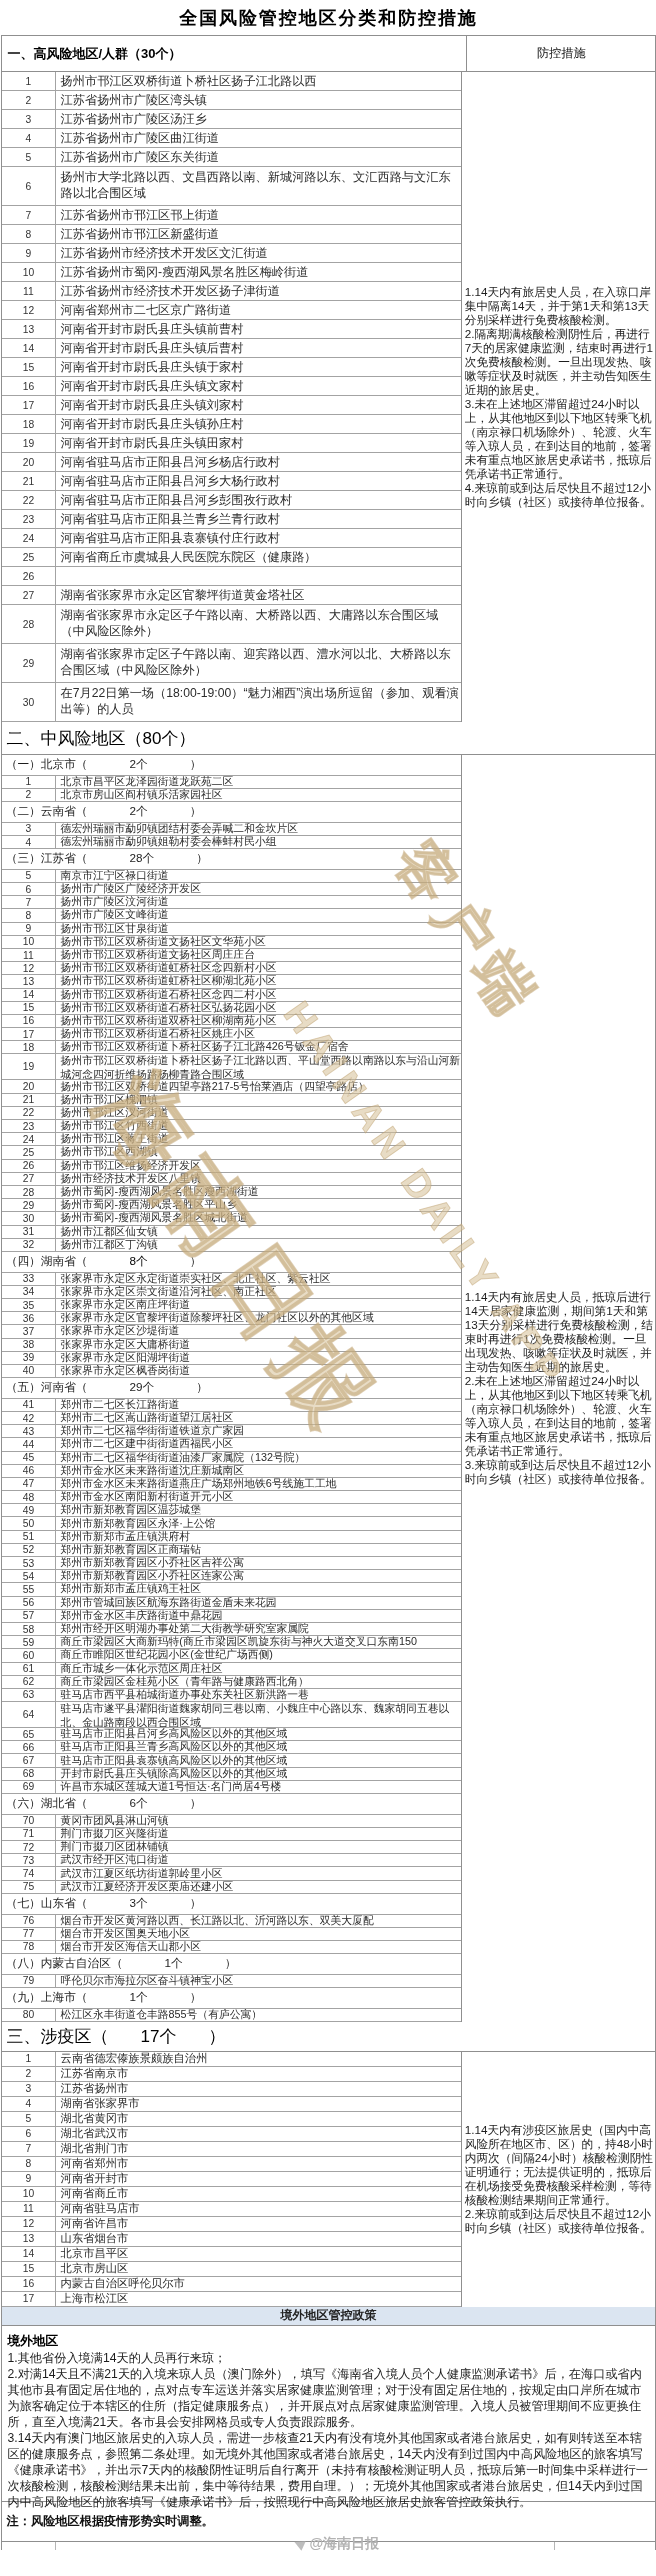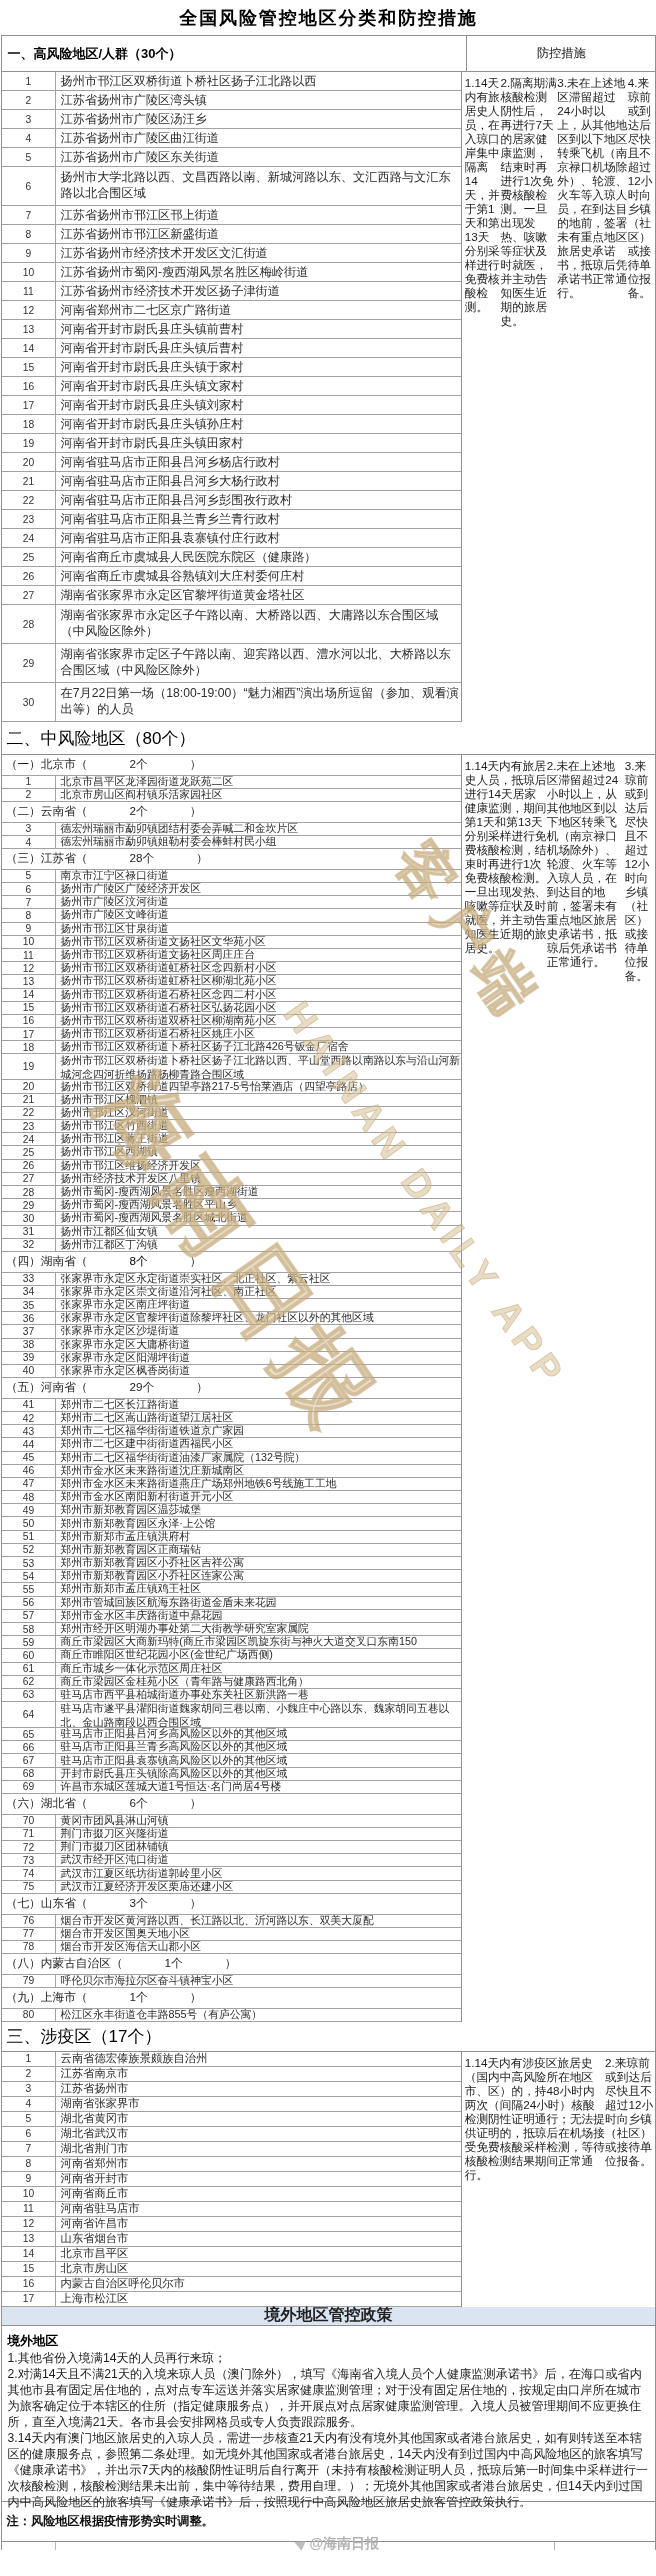--- a/index.html
+++ b/index.html
@@ -7,41 +7,41 @@
         font-family:"Liberation Sans","DejaVu Sans",sans-serif;color:#2b2b2b;}
   .title{height:35px;display:flex;align-items:center;justify-content:center;
          font-size:18px;font-weight:bold;color:#000;letter-spacing:1.9px;}
   .tbl{margin:0 0.9px;border:0.9px solid #8f8f8f;border-bottom:none;position:relative;z-index:1;background:transparent;}
   .hdr1{display:flex;border-bottom:0.9px solid #8f8f8f;height:35px;}
   .hdr1 .lft{width:459px;border-right:0.9px solid #8f8f8f;display:flex;align-items:center;
              padding-left:5.6px;font-weight:bold;font-size:13px;color:#000;}
   .hdr1 .rgt{flex:1;display:flex;align-items:center;justify-content:center;font-size:12.2px;color:#111;}
   .secbody{display:flex;}
   .rowscol{width:459px;border-right:0.9px solid #8f8f8f;}
-  .meascol{flex:1;display:flex;justify-content:center;padding:3.8px 1.9px 3.8px 2.8px;}
+  .meascol{flex:1;display:flex;flex-direction:column;justify-content:center;padding:3.8px 1.9px 3.8px 2.8px;}
   .meascol p{margin:0;font-size:11.7px;line-height:14px;color:#1d1d1d;}
   .row{display:flex;border-bottom:0.9px solid #a3a3a3;}
   .row .n{width:53px;border-right:0.9px solid #a3a3a3;display:flex;align-items:center;justify-content:center;
           font-size:10.3px;color:#333;flex:none;}
   .row .t{flex:1;display:flex;align-items:center;padding-left:4.7px;overflow:hidden;}
   .row .t span{white-space:nowrap;}
   .row.wrap .t span{white-space:normal;line-height:1.3;}
   .s1row{height:18px;font-size:12.2px;}
   .s1row.wrap{height:38px;}
   .s2row{height:12.2px;font-size:10.8px;}
   .s2row.wrap{height:25px;}
   .s3row{height:14px;font-size:11.3px;}
   .grouph{height:19.7px;border-bottom:0.9px solid #a3a3a3;display:flex;align-items:center;
           padding-left:3.8px;font-size:11.7px;color:#1d1d1d;gap:42px;}
   .secband{height:32px;border-bottom:0.9px solid #8f8f8f;display:flex;align-items:center;
            padding-left:4.7px;font-weight:normal;font-size:17px;color:#000;}
-  .secband.s3{height:29px;}
+  .secband.s3{height:29px;gap:32px;}
   .red{color:#000000;}
   .blueband{height:18px;background:#dbe5f1;border-bottom:0.9px solid #8f8f8f;display:flex;
-            align-items:center;justify-content:center;font-weight:bold;font-size:16px;color:#222;}
+            align-items:center;justify-content:center;font-weight:bold;font-size:12px;color:#222;}
   .overseas{height:176px;border-bottom:0.9px solid #8f8f8f;padding:7.5px 5.6px 0 5.6px;box-sizing:border-box;}
   .overseas .oh{font-weight:bold;font-size:12.7px;line-height:17px;color:#000;}
   .overseas p{margin:0;font-size:12.2px;line-height:16px;color:#1d1d1d;}
   .noterow{height:39px;border-bottom:0.9px solid #8f8f8f;display:flex;align-items:center;
            padding-left:4.7px;font-size:12.2px;font-weight:bold;color:#111;}
   .sliver{height:8.4px;position:relative;}
   .sliver .v1,.sliver .v2{position:absolute;top:0;bottom:0;width:0.9px;background:#b5b5b5;}
   .sliver .v1{left:53px;} .sliver .v2{left:552px;}
   
   .wm{position:absolute;z-index:2;pointer-events:none;color:rgba(214,192,150,0.55);
@@ -215,23 +215,20 @@
             </div>
           </div>
           <div class="row s1row">
             <div class="n">25</div>
             <div class="t">
               <span>河南省商丘市虞城县人民医院东院区（健康路）</span>
             </div>
           </div>
           <div class="row s1row">
             <div class="n">26</div>
-            <div class="t">
-              <span>河南省商丘市虞城县谷熟镇刘大庄村委何庄村</span>
-            </div>
           </div>
           <div class="row s1row">
             <div class="n">27</div>
             <div class="t">
               <span>湖南省张家界市永定区官黎坪街道黄金塔社区</span>
             </div>
           </div>
           <div class="row s1row wrap">
             <div class="n">28</div>
             <div class="t">

